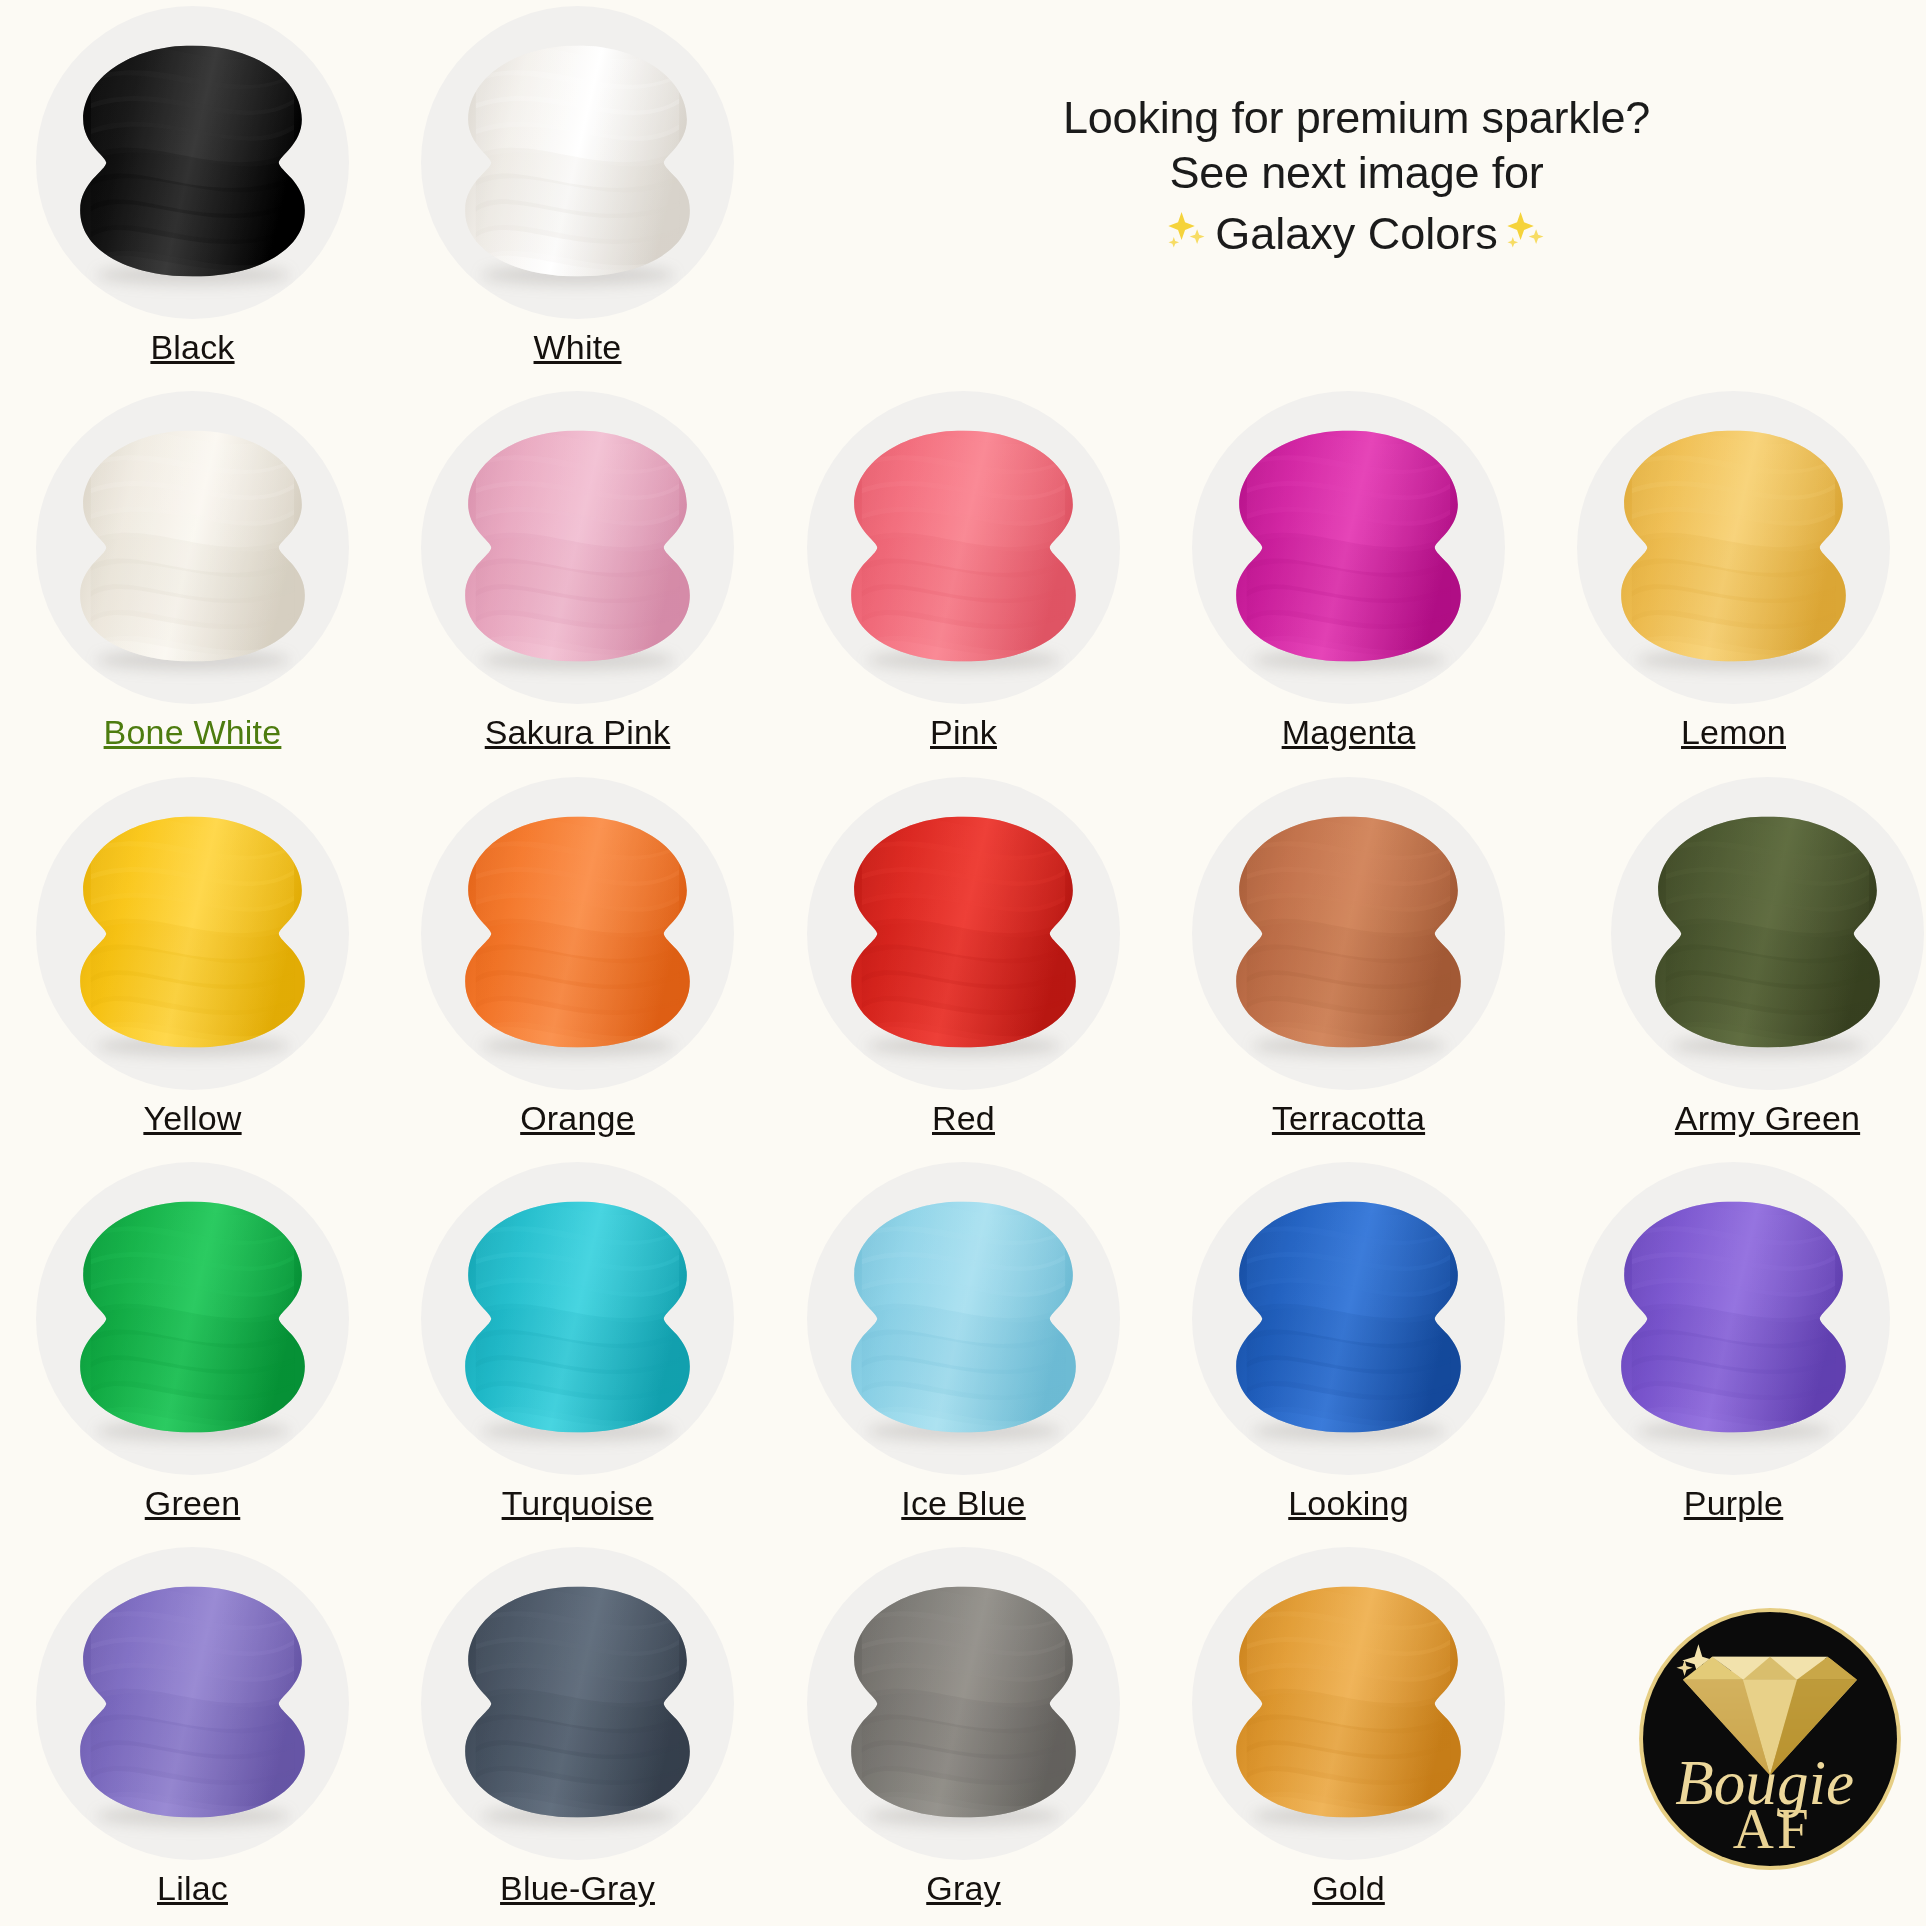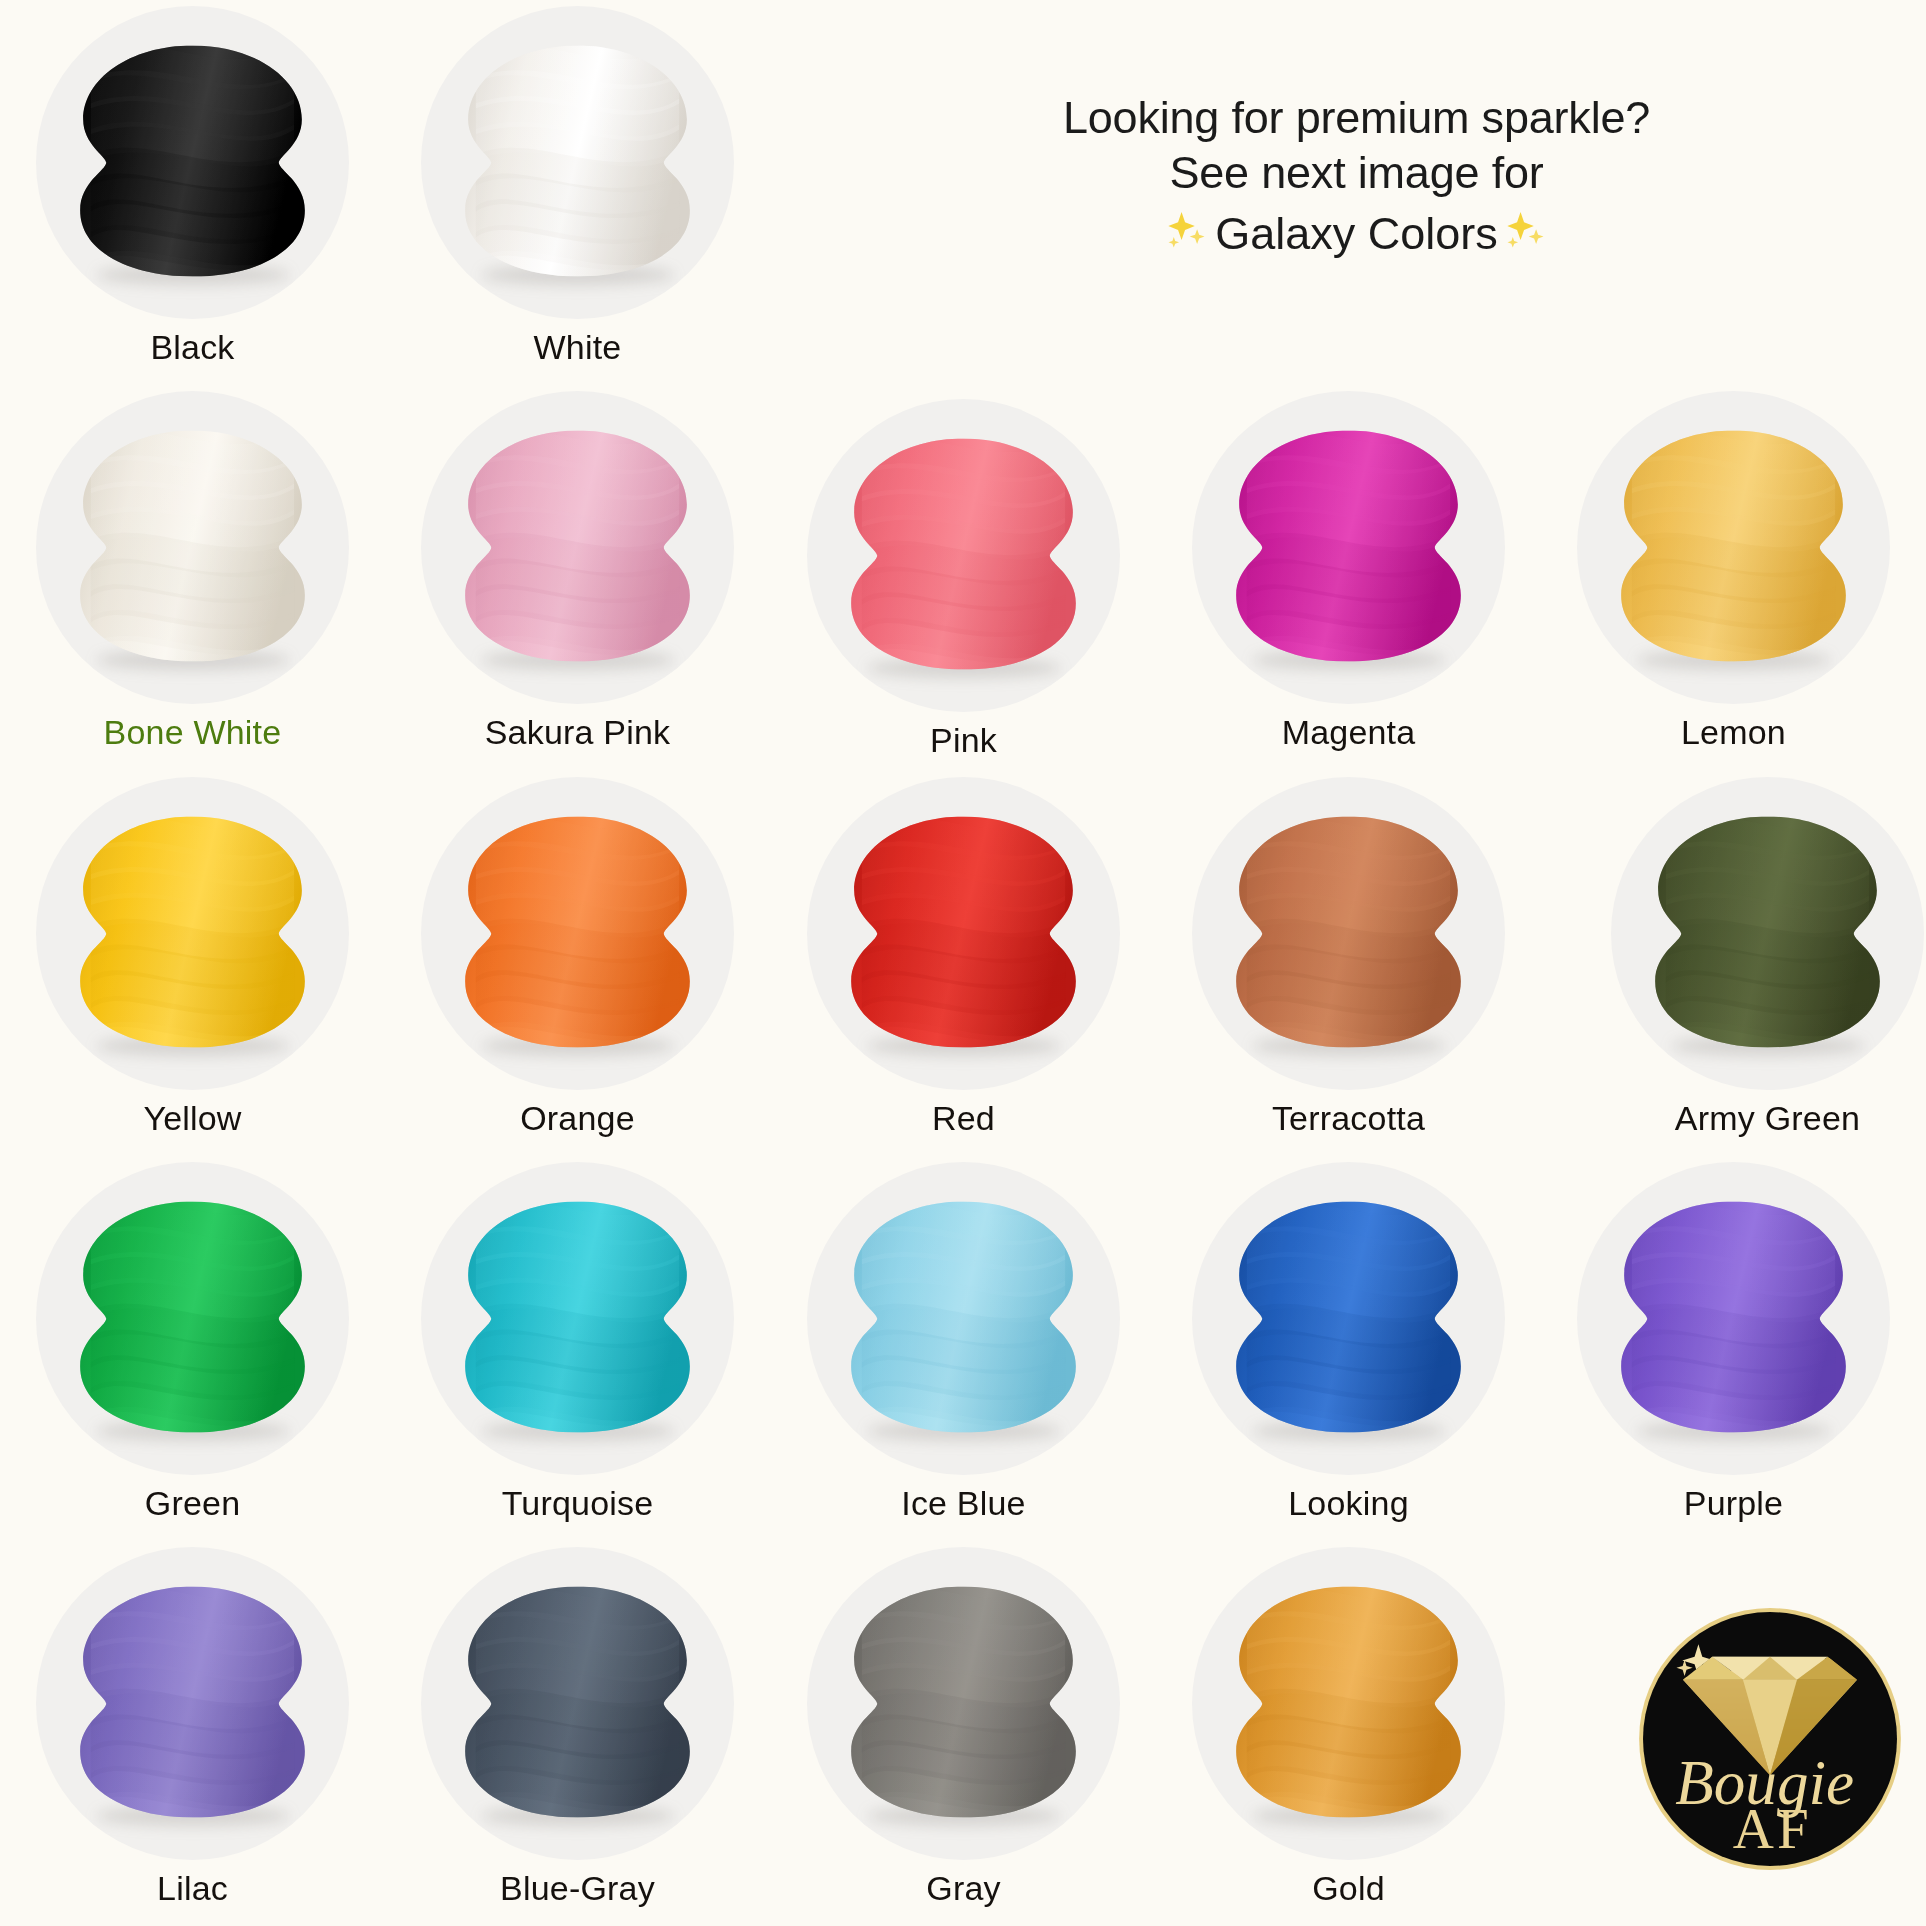--- a/index.html
+++ b/index.html
@@ -100,20 +100,21 @@
   }
 
   .label {
     margin-top: 10.8px;
     font-size: 34px;
     color: #15110e;
     letter-spacing: 0.2px;
     line-height: 1;
     white-space: nowrap;
     text-align: center;
+    text-decoration: underline;
   }
 
   
   .logo {
     position: absolute;
     left: 1643px;
     top: 1612px;
     width: 254px;
     height: 254px;
     border-radius: 50%;
@@ -346,21 +347,21 @@
                  L 282 284.5 C 171.61522368914976 328.5, 71.61522368914976 256.5, 18 290.5 Z" fill="#D58BA8" opacity="0.13"></path>
                 <path d="M18 284 C 90 250, 190 324, 282 278
                  L 282 318 C 190 362, 90 290, 18 324 Z" fill="#F3C3D5" opacity="0.19"></path>
       <rect x="0" y="0" width="300" height="320" fill="url(#g3)" opacity="0.28"></rect>
     </g>
   </svg>
           </div>
         </div>
         <div class="label" style="color: rgb(21, 17, 14);">Sakura Pink</div>
       </div>
-      <div class="cell" style="left: 771px; top: 399px;">
+      <div class="cell" style="left: 771px; top: 391px;">
         <div class="disc" style="background: rgb(241, 240, 238);">
           <div class="shadow"></div>
           <div class="vase-wrap">
   <svg viewBox="0 0 300 320">
     <defs>
       <linearGradient id="g4" x1="0" y1="0" x2="1" y2="0.25">
         <stop offset="0%" stop-color="#DF5464"></stop>
         <stop offset="28%" stop-color="#F26C7C"></stop>
         <stop offset="58%" stop-color="#FA8A96"></stop>
         <stop offset="100%" stop-color="#DF5464"></stop>

